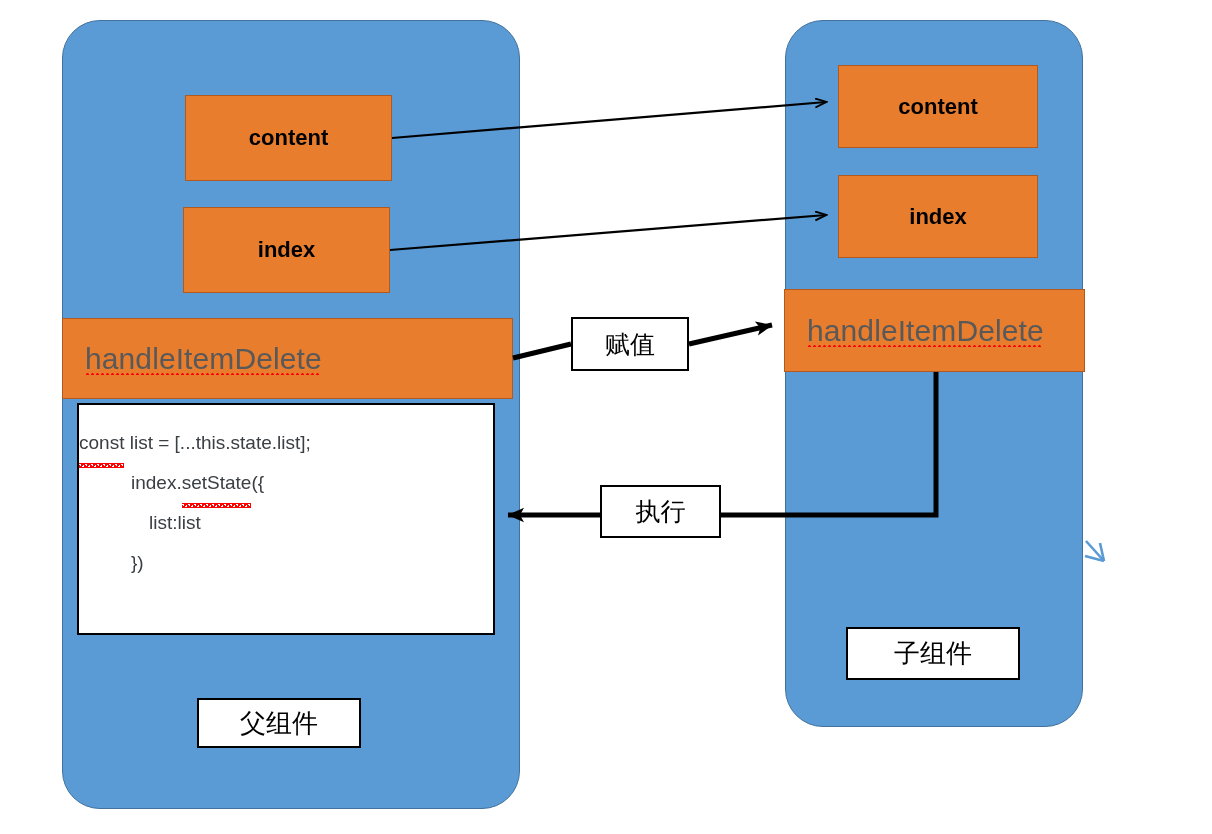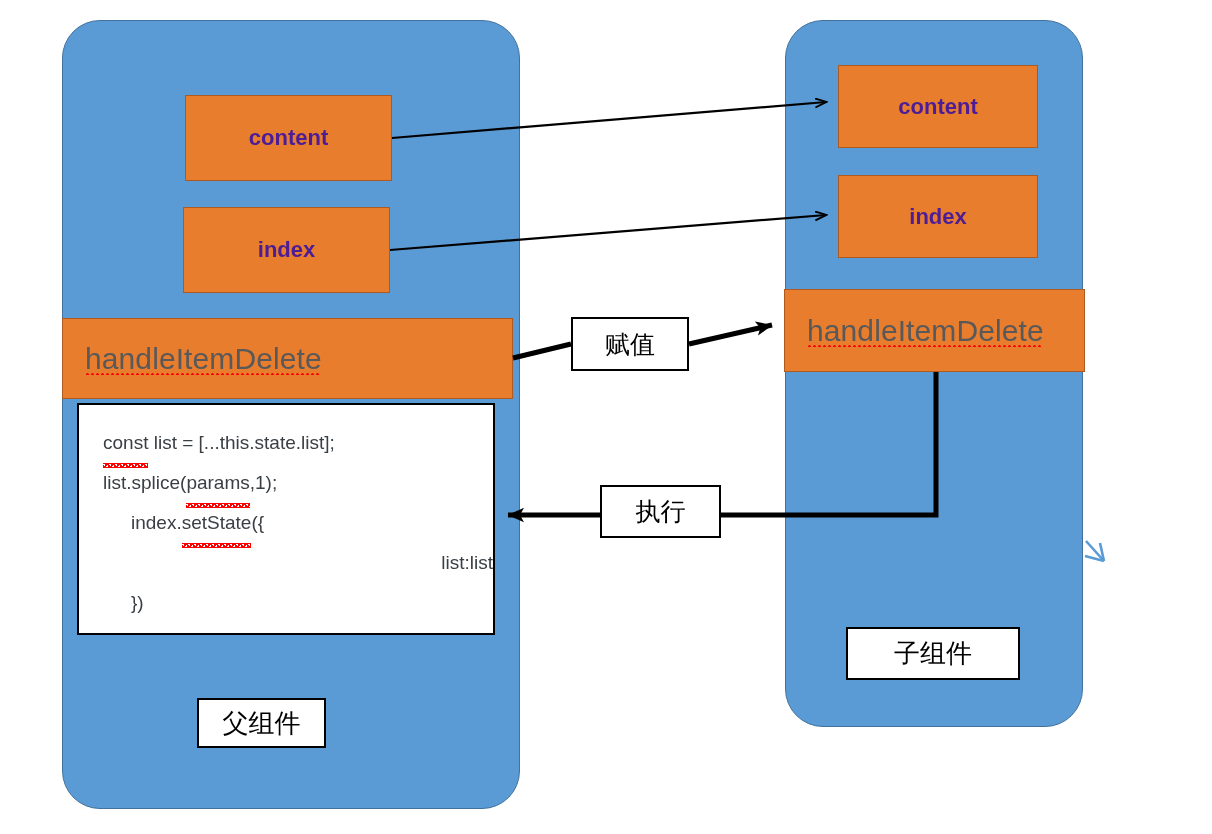--- a/index.html
+++ b/index.html
@@ -42,21 +42,21 @@
     left: 785px;
     top: 20px;
     width: 298px;
     height: 707px;
   }
   .prop-box {
     position: absolute;
     background: #e87d2e;
     border: 1px solid #ae5a21;
     box-sizing: border-box;
-    color: #4c1d95;
+    color: #000000;
     font-size: 22px;
     font-weight: bold;
     display: flex;
     align-items: center;
     justify-content: center;
   }
   #parent-content-box { left: 185px; top: 95px;  width: 207px; height: 86px; }
   #parent-index-box   { left: 183px; top: 207px; width: 207px; height: 86px; }
   #child-content-box  { left: 838px; top: 65px;  width: 200px; height: 83px; }
   #child-index-box    { left: 838px; top: 175px; width: 200px; height: 83px; }
@@ -109,23 +109,23 @@
     padding: 18px 0 0 0;
   }
   .code-line {
     position: relative;
     display: inline-block;
     color: #3a3f44;
     font-size: 19px;
     line-height: 40px;
     white-space: pre;
   }
-  .code-row { padding-left: 24px; height: 40px; }
+  .code-row { padding-left: 0; height: 40px; }
   .code-row.indent1 { padding-left: 52px; }
-  .code-row.indent2 { padding-left: 70px; text-align: right; }
+  .code-row.indent2 { padding-left: 70px; }
   .code-row.indent3 { padding-left: 52px; }
 
   .squiggle {
     position: relative;
     display: inline-block;
   }
   .squiggle::after {
     content: "";
     position: absolute;
     left: 0;
@@ -147,21 +147,21 @@
     box-sizing: border-box;
     display: flex;
     align-items: center;
     justify-content: center;
     color: #000000;
     font-family: "DejaVu Sans", sans-serif;
     font-size: 25px;
   }
   #assign-callout  { left: 571px; top: 317px; width: 118px; height: 54px; }
   #execute-callout { left: 600px; top: 485px; width: 121px; height: 53px; align-items: center; }
-  #parent-tag      { left: 197px; top: 698px; width: 129px; height: 50px; font-size: 26px; }
+  #parent-tag      { left: 197px; top: 698px; width: 164px; height: 50px; font-size: 26px; }
   #child-tag       { left: 846px; top: 627px; width: 174px; height: 53px; font-size: 26px; }
 </style>
 </head>
 <body>
 
 <div id="canvas">
 
   <div class="panel" id="parent-panel"></div>
 
   <div class="panel" id="child-panel"></div>
@@ -183,21 +183,20 @@
   <div class="handler-bar" id="parent-handler-bar">
     <span class="handler-label">handleItemDelete</span>
   </div>
 
   <div class="handler-bar" id="child-handler-bar">
     <span class="handler-label">handleItemDelete</span>
   </div>
 
   <div id="code-box">
     <div class="code-row"><span class="code-line"><span class="squiggle">const</span><span> list = [...this.state.list];</span></span></div>
-    <div class="code-row"><span class="code-line"><span>list.splice(</span><span class="squiggle">params</span><span>,1);</span></span></div>
     <div class="code-row indent1"><span class="code-line"><span>index.</span><span class="squiggle">setState</span><span>({</span></span></div>
     <div class="code-row indent2"><span class="code-line">list:list</span></div>
     <div class="code-row indent3"><span class="code-line">})</span></div>
   </div>
 
   <svg class="layer" viewBox="0 0 1212 834">
     <defs>
       <marker id="thin-arrow" markerWidth="13" markerHeight="13" refX="11" refY="5.2" orient="auto" markerUnits="userSpaceOnUse">
         <path d="M0,0.6 L11.5,5.2 L0,9.8" fill="none" stroke="#000000" stroke-width="1.9"></path>
       </marker>

